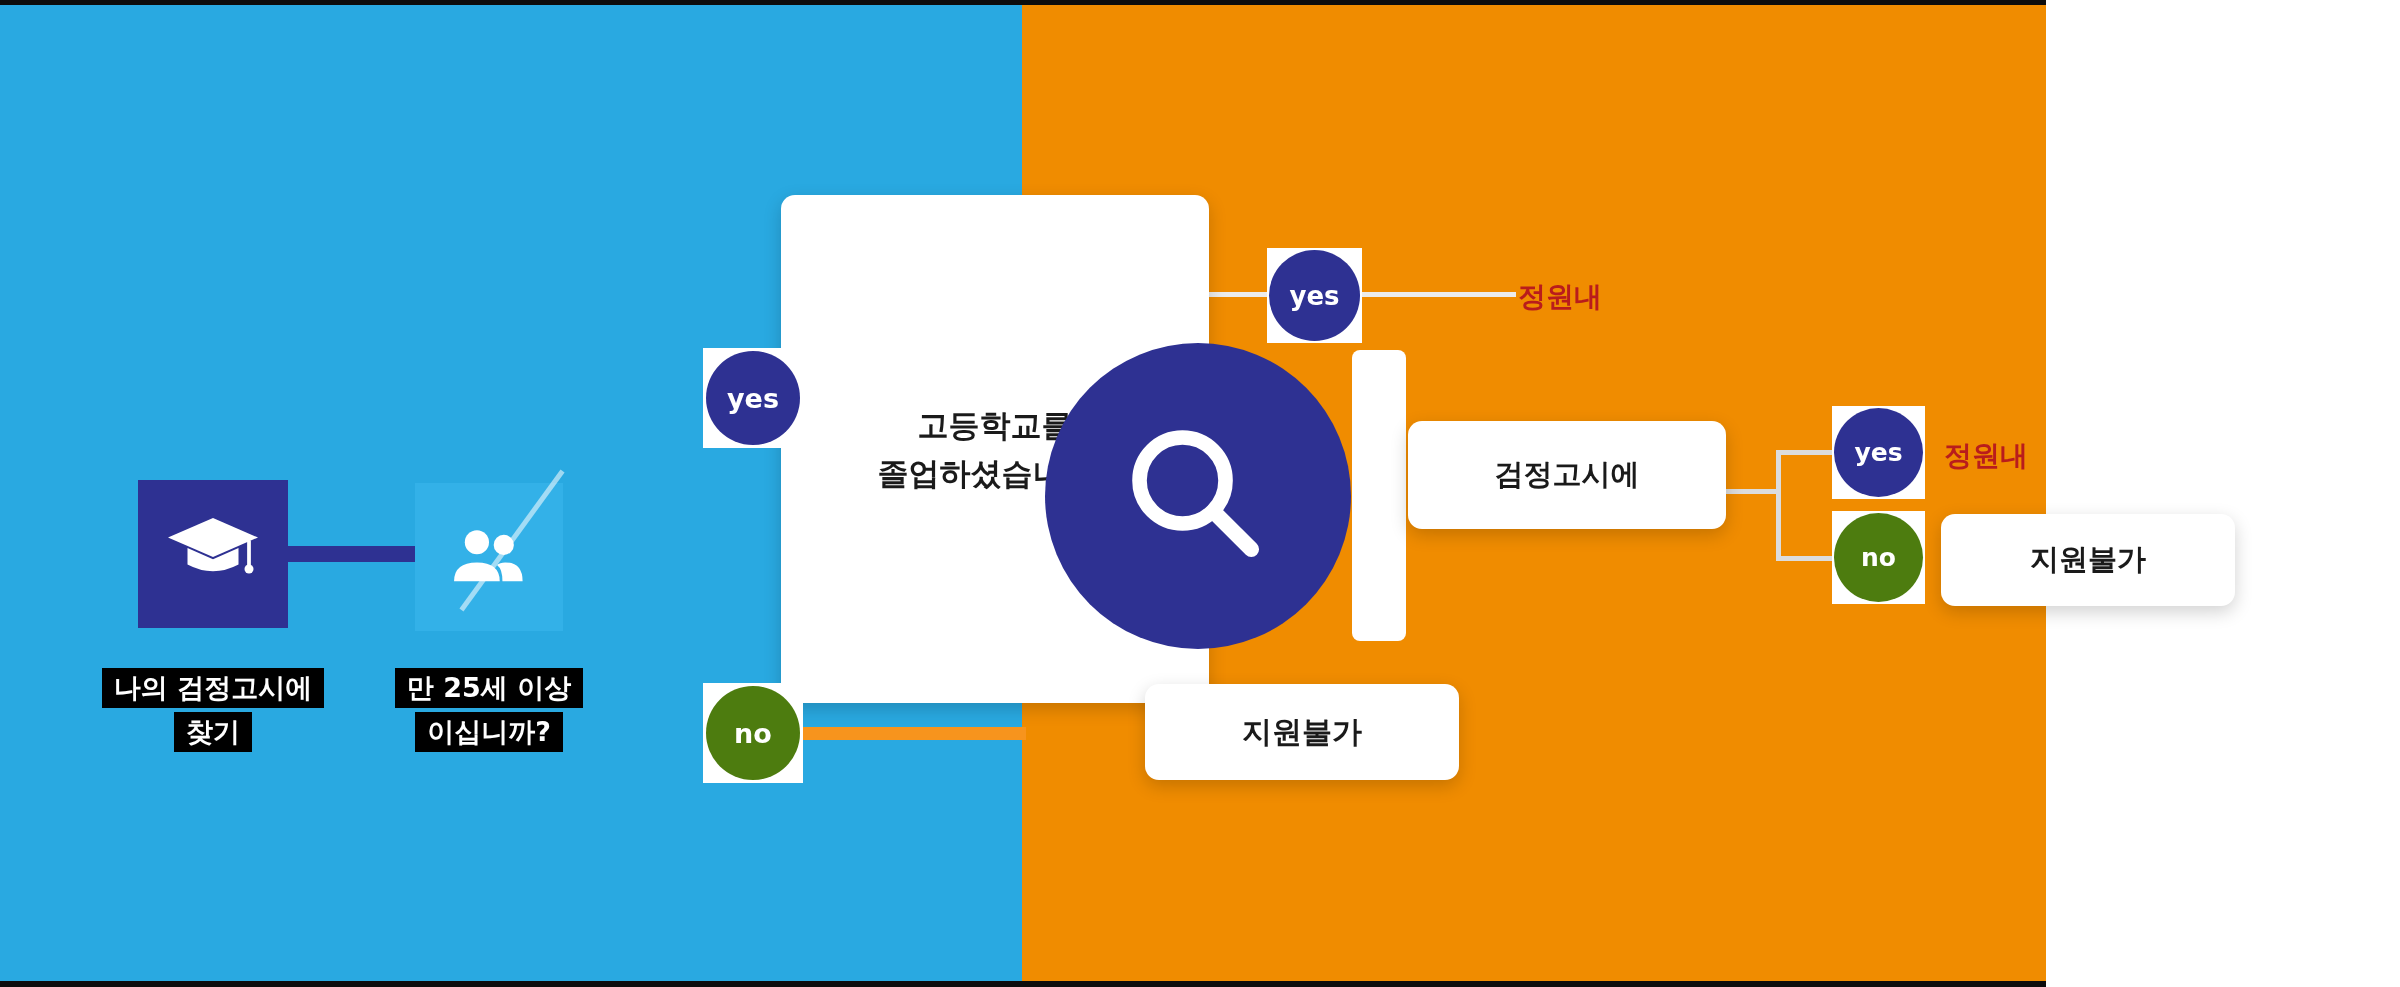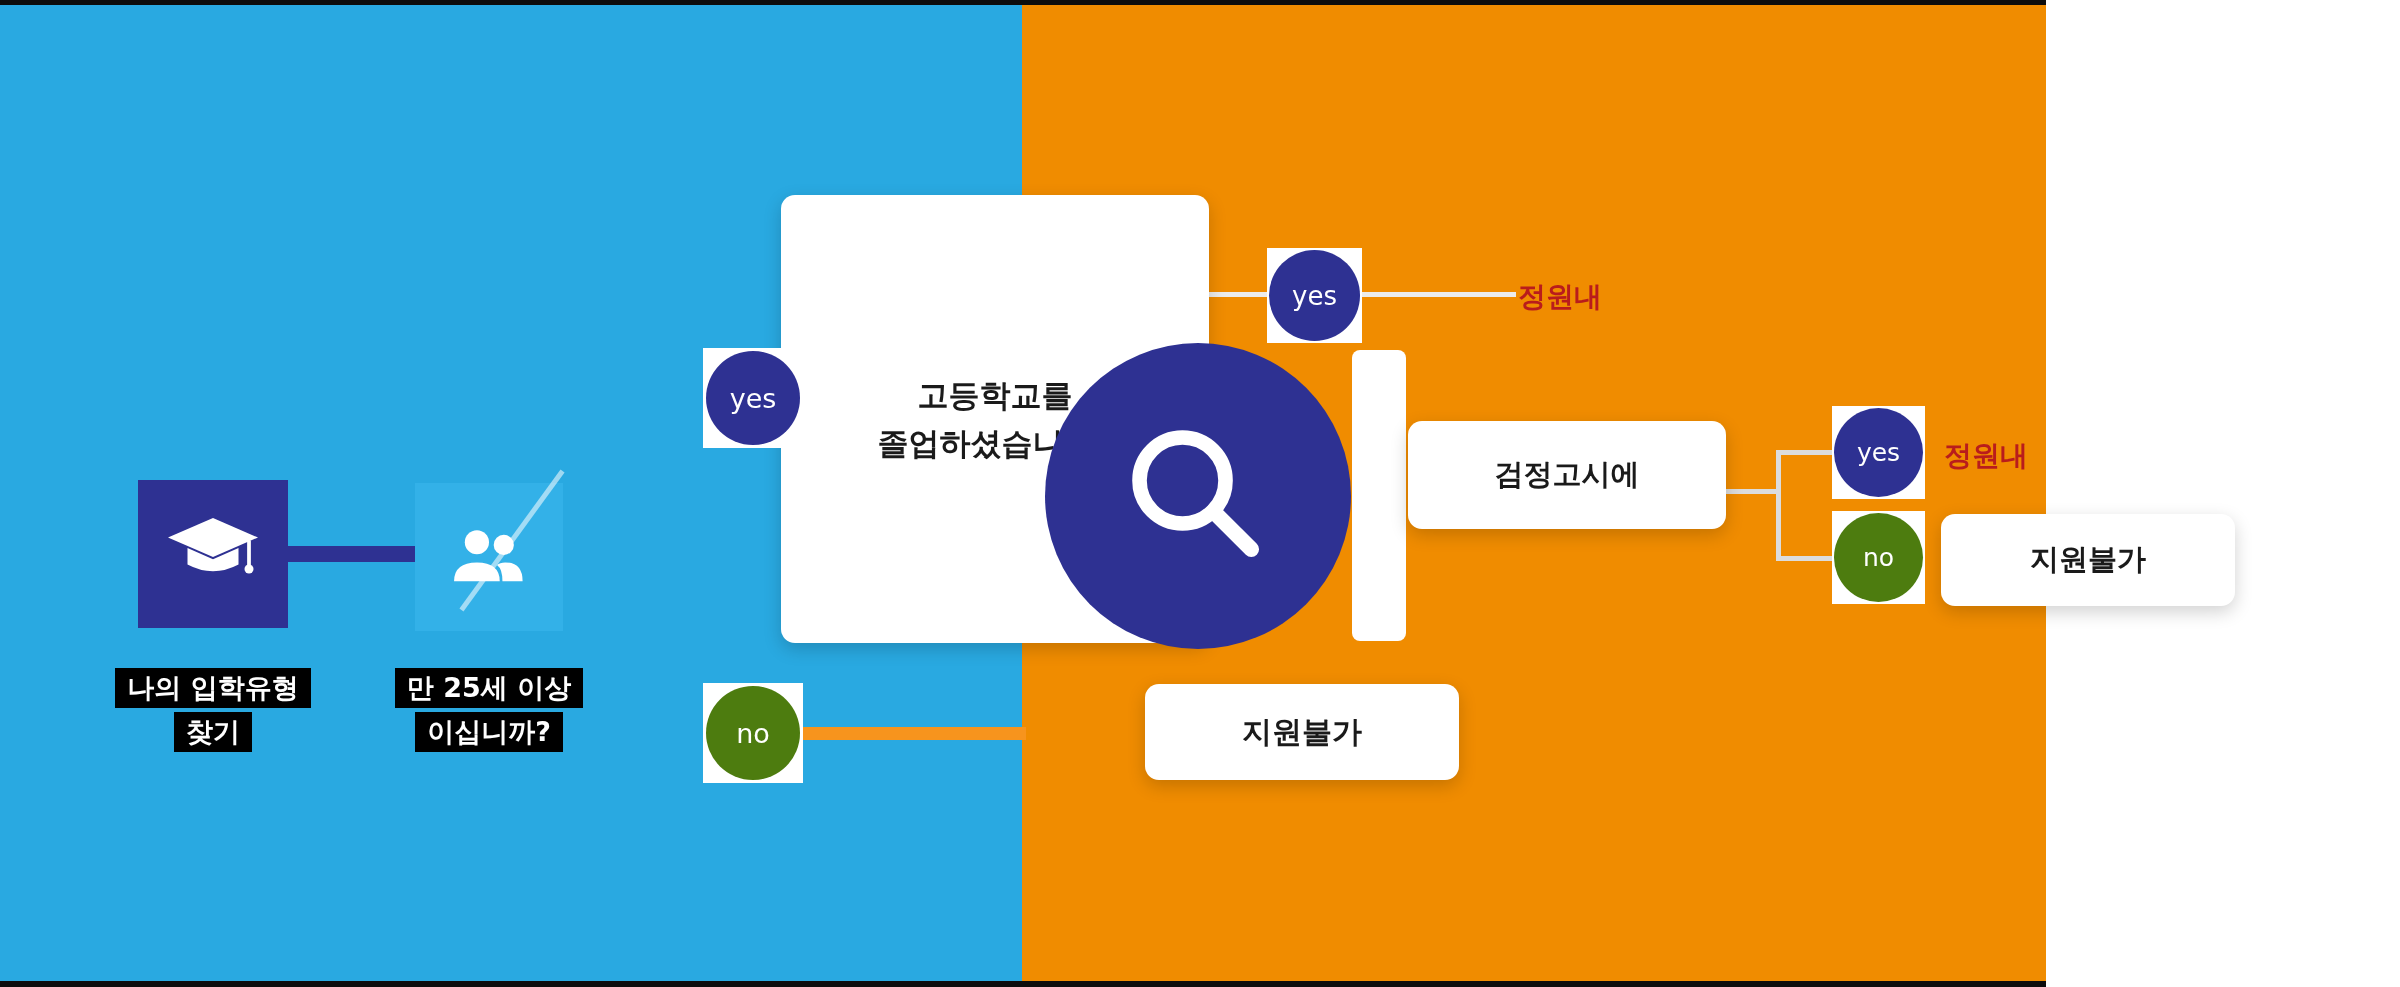--- a/index.html
+++ b/index.html
@@ -41,31 +41,31 @@
   .hl-label{display:flex;flex-direction:column;align-items:center;gap:4px;z-index:20;}
   .hl-label span{background:#000000;color:#FFFFFF;font-weight:700;font-size:27px;
     line-height:1.25;padding:3px 12px;}
   #start-label{left:38px;top:668px;width:350px;}
   #age-label{left:314px;top:668px;width:350px;}
 
   
   .qbox{background:#FFFFFF;border-radius:14px;box-shadow:0 6px 18px rgba(0,0,0,.18);
     display:flex;flex-direction:column;align-items:center;justify-content:center;
     color:#1A1A1A;font-weight:700;text-align:center;z-index:10;}
-  #hs-question-box{left:781px;top:195px;width:428px;height:448px;font-size:31px;line-height:1.55;}
+  #hs-question-box{left:781px;top:195px;width:428px;height:508px;font-size:31px;line-height:1.55;}
   #ged-question-box{left:1408px;top:421px;width:318px;height:108px;font-size:29px;line-height:1.5;}
   #no-apply-right-box{left:1941px;top:514px;width:294px;height:92px;font-size:29px;}
   #no-apply-bottom-box{left:1145px;top:684px;width:314px;height:96px;font-size:30px;}
   #bridge-panel{left:1352px;top:350px;width:54px;height:291px;background:#FFFFFF;
     border-radius:8px;z-index:9;}
 
   
   .chip{background:#FFFFFF;display:flex;align-items:center;justify-content:center;z-index:20;}
   .chip .circle{border-radius:50%;display:flex;align-items:center;justify-content:center;
-    color:#FFFFFF;font-weight:400;}
+    color:#FFFFFF;font-weight:700;}
   .circle.navy{background:#2E3192;}
   .circle.orange{background:#4d7c0f;}
   #age-yes-chip,#age-no-chip{left:703px;width:100px;height:100px;}
   #age-yes-chip{top:348px;}
   #age-no-chip{top:683px;}
   #age-yes-chip .circle,#age-no-chip .circle{width:94px;height:94px;font-size:27px;}
   #hs-yes-chip{left:1267px;top:248px;width:95px;height:95px;}
   #hs-yes-chip .circle{width:91px;height:91px;font-size:26px;}
   #ged-yes-chip,#ged-no-chip{left:1832px;width:93px;height:93px;}
   #ged-yes-chip{top:406px;}
@@ -106,21 +106,21 @@
     <svg width="86" height="86" viewBox="0 0 64 64">
       <circle cx="23" cy="21" r="9" fill="#ffffff"></circle>
       <circle cx="43" cy="23" r="7.5" fill="#ffffff"></circle>
       <path d="M6,50 q0-14 17-14 q17,0 17,14 z" fill="#ffffff"></path>
       <path d="M42,50 q0-9 -4,-12 q2,-2 6,-2 q13,0 13,14 z" fill="#ffffff"></path>
     </svg>
   </div>
   <div class="abs" id="lens-edge-line"></div>
 
   <div class="abs hl-label" id="start-label">
-    <span>나의 입학유형</span>
+    <span>나의 검정고시에</span>
     <span>찾기</span>
   </div>
   <div class="abs hl-label" id="age-label">
     <span>만 25세 이상</span>
     <span>이십니까?</span>
   </div>
 
   <div class="abs chip" id="age-yes-chip">
     <div class="circle navy">yes</div>
   </div>

